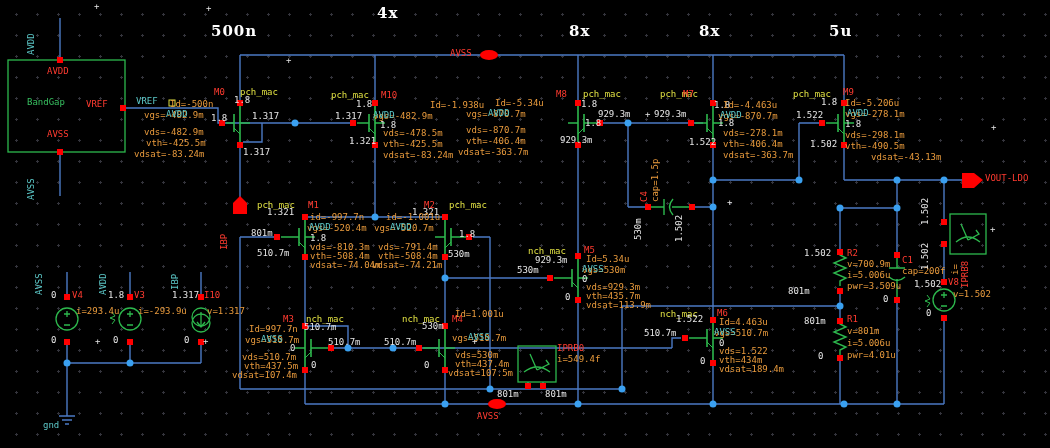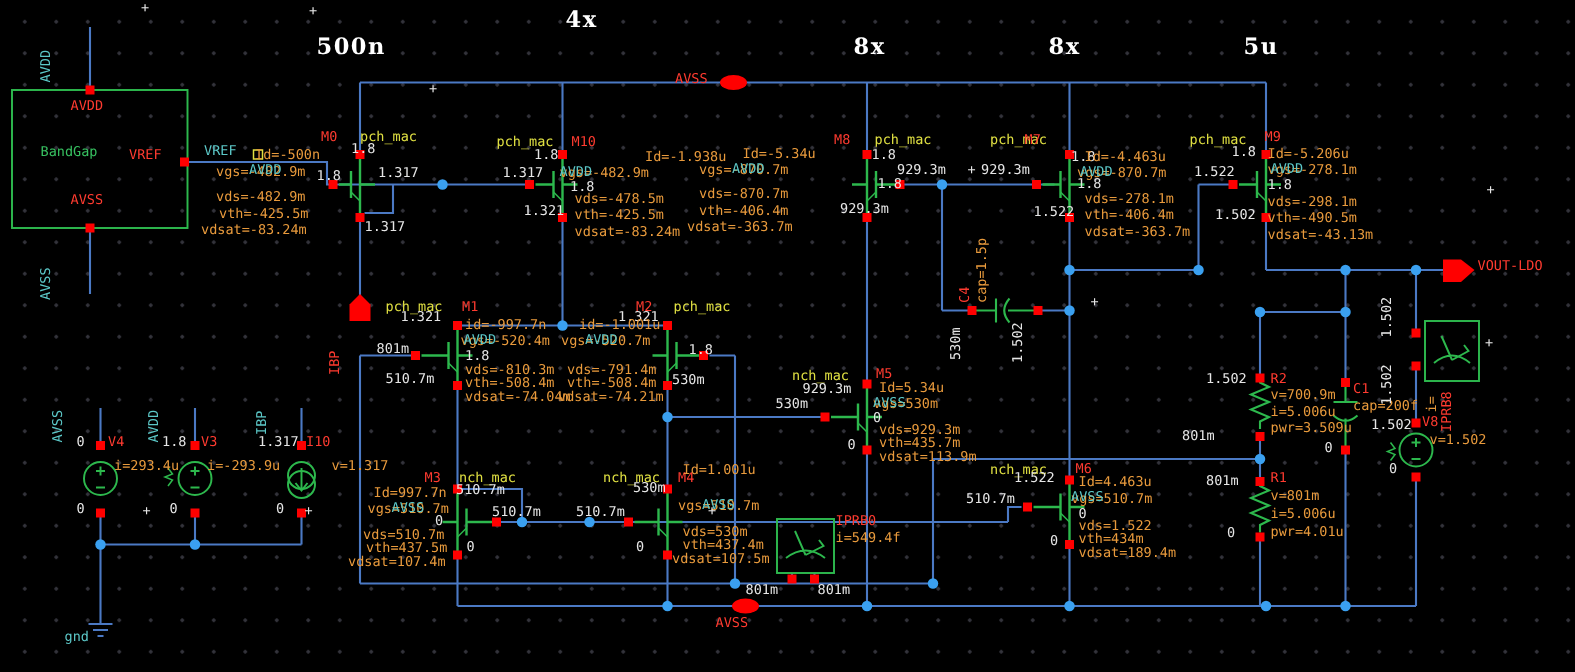--- a/index.html
+++ b/index.html
@@ -316,21 +316,21 @@
       <div class="lbl c-r" style="left: 843px; top: 87px;">M9</div>
       <div class="lbl c-w" style="left: 821px; top: 97px;">1.8</div>
       <div class="lbl c-w" style="left: 796px; top: 110px;">1.522</div>
       <div class="lbl c-w" style="left: 845px; top: 119px;">1.8</div>
       <div class="lbl c-w" style="left: 810px; top: 139px;">1.502</div>
       <div class="lbl c-o" style="left: 845px; top: 98px;">Id=-5.206u</div>
       <div class="lbl c-o" style="left: 845px; top: 109px;">vgs=-278.1m</div>
       <div class="lbl c-cy" style="left: 847px; top: 108px;">AVDD</div>
       <div class="lbl c-o" style="left: 845px; top: 130px;">vds=-298.1m</div>
       <div class="lbl c-o" style="left: 845px; top: 141px;">vth=-490.5m</div>
-      <div class="lbl c-o" style="left: 845px; top: 152px;">vdsat=-43.13m</div>
+      <div class="lbl c-o" style="left: 845px; top: 152px; padding-left: 26px;">vdsat=-43.13m</div>
       <div class="lbl c-y" style="left: 257px; top: 200px;">pch_mac</div>
       <div class="lbl c-r" style="left: 308px; top: 200px;">M1</div>
       <div class="lbl c-w" style="left: 267px; top: 207px;">1.321</div>
       <div class="lbl c-w" style="left: 251px; top: 228px;">801m</div>
       <div class="lbl c-w" style="left: 257px; top: 248px;">510.7m</div>
       <div class="lbl c-o" style="left: 310px; top: 212px;">id=-997.7n</div>
       <div class="lbl c-o" style="left: 307px; top: 223px;">vgs=-520.4m</div>
       <div class="lbl c-cy" style="left: 309px; top: 222px;">AVDD</div>
       <div class="lbl c-w" style="left: 310px; top: 233px;">1.8</div>
       <div class="lbl c-o" style="left: 310px; top: 242px;">vds=-810.3m</div>
@@ -431,21 +431,21 @@
       <div class="lbl c-w" style="left: 51px; top: 290px;">0</div>
       <div class="lbl c-r" style="left: 72px; top: 290px;">V4</div>
       <div class="lbl c-o" style="left: 76px; top: 306px;">i=293.4u</div>
       <div class="lbl c-w" style="left: 51px; top: 335px;">0</div>
       <div class="lbl c-w" style="left: 108px; top: 290px;">1.8</div>
       <div class="lbl c-r" style="left: 134px; top: 290px;">V3</div>
       <div class="lbl c-o" style="left: 138px; top: 306px;">i=-293.9u</div>
       <div class="lbl c-w" style="left: 113px; top: 335px;">0</div>
       <div class="lbl c-w" style="left: 172px; top: 290px;">1.317</div>
       <div class="lbl c-r" style="left: 204px; top: 290px;">I10</div>
-      <div class="lbl c-o" style="left: 207px; top: 306px; margin-left: 14px;">v=1.317</div>
+      <div class="lbl c-o" style="left: 207px; top: 306px;">v=1.317</div>
       <div class="lbl c-w" style="left: 184px; top: 335px;">0</div>
       <div class="lbl c-cy" style="left: 43px; top: 420px;">gnd</div>
       <div class="lbl c-w" style="left: 94px; top: 1px;">+</div>
       <div class="lbl c-w" style="left: 206px; top: 3px;">+</div>
       <div class="lbl c-w" style="left: 286px; top: 55px;">+</div>
       <div class="lbl c-w" style="left: 991px; top: 122px;">+</div>
       <div class="lbl c-w" style="left: 990px; top: 224px;">+</div>
       <div class="lbl c-w" style="left: 727px; top: 197px;">+</div>
       <div class="lbl c-w" style="left: 472px; top: 336px;">+</div>
       <div class="lbl c-w" style="left: 203px; top: 336px;">+</div>

